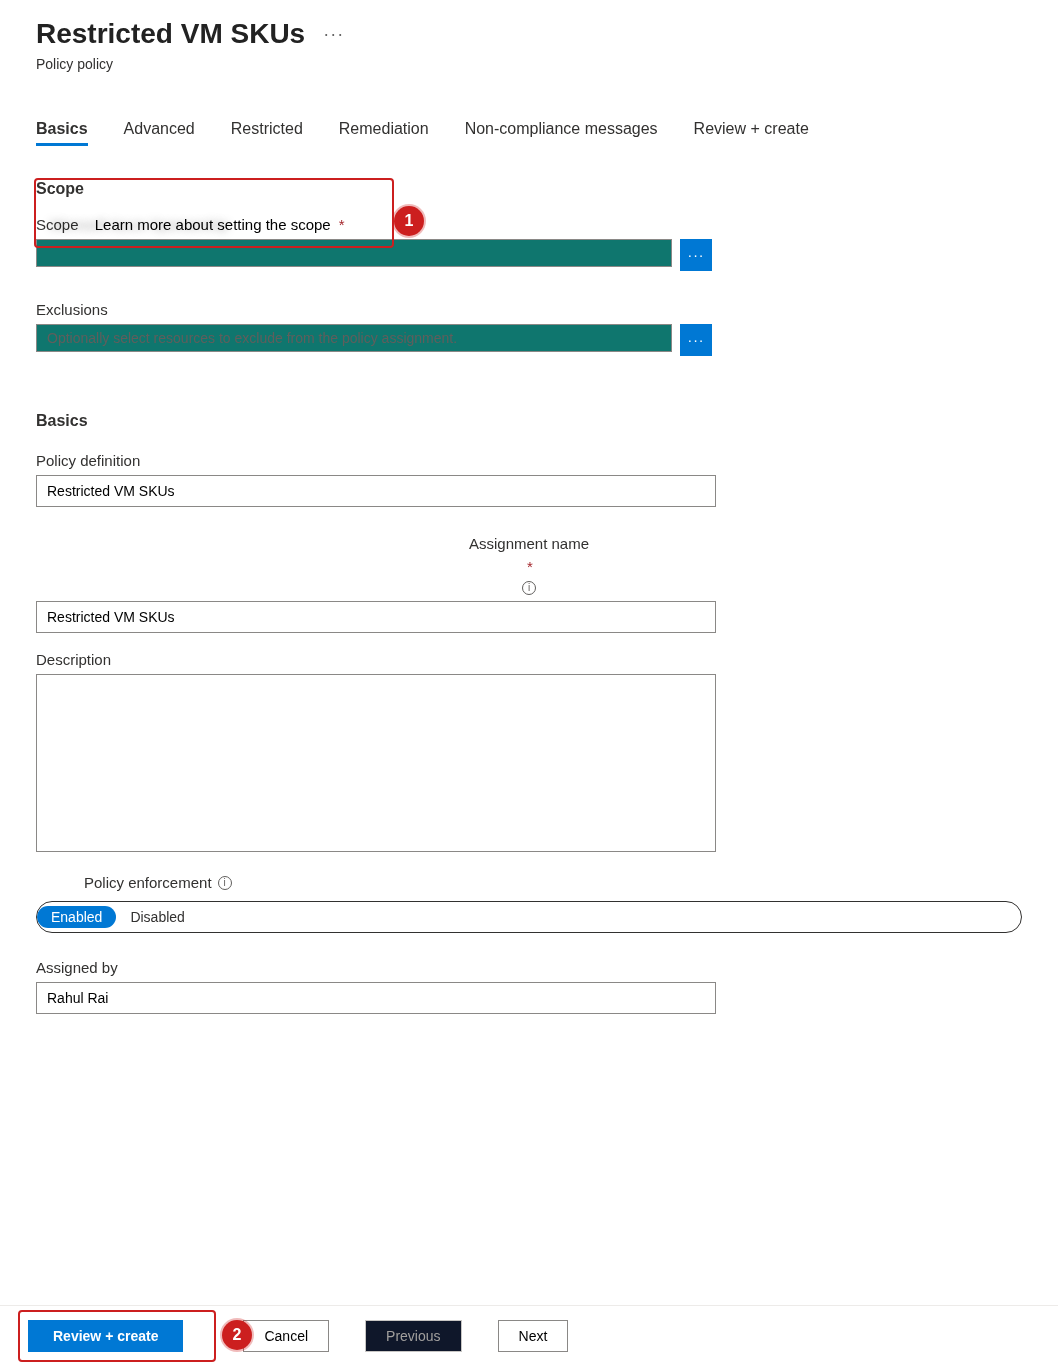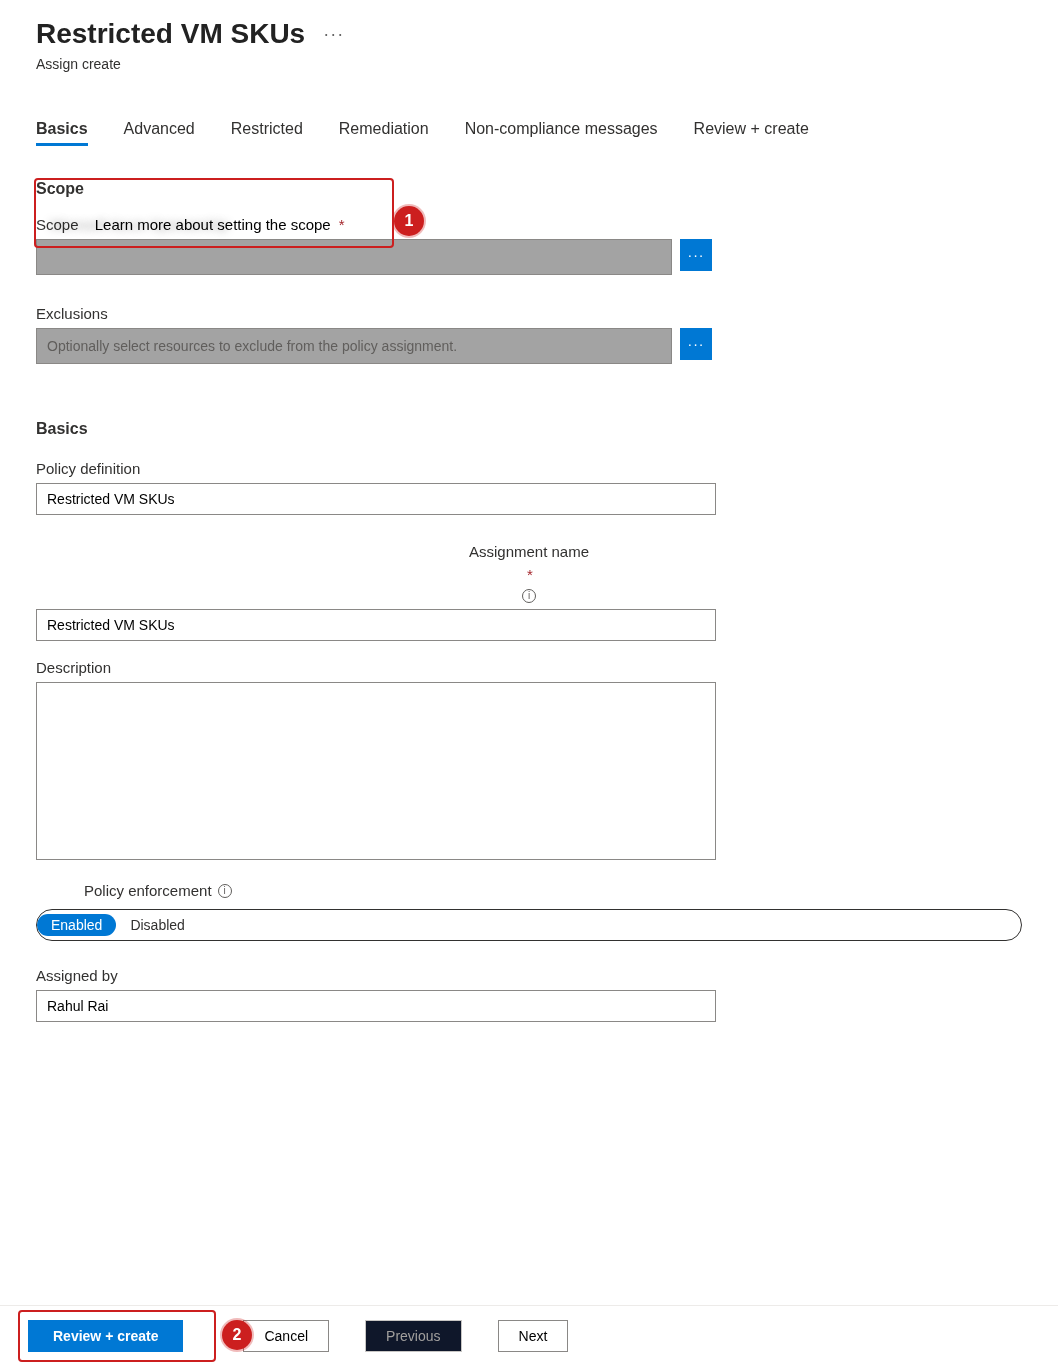--- a/index.html
+++ b/index.html
@@ -12,21 +12,21 @@
     .tabs { display: flex; gap: 36px; margin-top: 48px; border-bottom: none; }
     .tab { font-size: 16px; color: #323130; padding-bottom: 8px; cursor: pointer; position: relative; }
     .tab.active { font-weight: 600; }
     .tab.active::after { content: ''; position: absolute; left: 0; right: 0; bottom: 0; height: 3px; background: #0078d4; }
     .section-heading { font-size: 16px; font-weight: 600; margin-top: 34px; margin-bottom: 4px; }
     .field-label { font-size: 15px; color: #323130; margin-top: 18px; margin-bottom: 6px; display: flex; align-items: center; gap: 6px; }
     .required { color: #a4262c; margin-left: 2px; }
     .link { color: #000000; text-decoration: none; cursor: pointer; }
     .info-icon { width: 14px; height: 14px; display: inline-flex; align-items: center; justify-content: center; border: 1px solid #605e5c; border-radius: 50%; font-size: 10px; color: #605e5c; font-style: normal; line-height: 1; }
     .input-row { display: flex; align-items: stretch; gap: 8px; }
-    .text-input { flex: 0 0 636px; height: 36px; border: 1px solid #8a8886; padding: 0 10px; font-size: 14px; background: #a3a3a3; }
+    .text-input { flex: 0 0 636px; height: 28px; border: 1px solid #8a8886; padding: 0 10px; font-size: 14px; background: #0f766e; }
     .text-input-full { width: 680px; height: 32px; border: 1px solid #8a8886; padding: 0 10px; font-size: 14px; background: #fff; }
     .textarea { width: 680px; height: 178px; border: 1px solid #8a8886; padding: 8px 10px; font-size: 14px; resize: none; }
     .icon-btn { width: 32px; height: 32px; background: #0078d4; border: none; display: flex; align-items: center; justify-content: center; cursor: pointer; }
     .icon-btn-dots { color: #fff; font-size: 14px; line-height: 1; letter-spacing: 1px; }
     .toggle-group { display: inline-flex; border: 1px solid #323130; border-radius: 16px; overflow: hidden; margin-top: 4px; height: 32px; align-items: center; }
     .toggle-option { padding: 3px 14px; font-size: 14px; cursor: pointer; }
     .toggle-option.active { background: #0078d4; color: #fff; border-radius: 14px; }
     .blurred { color: transparent; text-shadow: 0 0 8px rgba(0,0,0,0.35); user-select: none; }
     .redbox { position: absolute; border: 2px solid #cc1f1f; border-radius: 4px; pointer-events: none; }
     .callout { position: absolute; width: 30px; height: 30px; background: #cc1f1f; color: #fff; display: flex; align-items: center; justify-content: center; font-weight: 600; border-radius: 50%; font-size: 16px; box-shadow: 0 0 0 2px rgba(204,31,31,0.3); }
@@ -39,21 +39,21 @@
     .input-placeholder::placeholder { color: #605e5c; }
   </style>
 </head>
 <body>
 
 <div class="page">
   <div class="header-row">
     <h1 class="page-title">Restricted VM SKUs</h1>
     <span class="more-icon">···</span>
   </div>
-  <div class="subtitle">Assign create</div>
+  <div class="subtitle">Policy policy</div>
 
   <div class="tabs">
     <div class="tab active">Basics</div>
     <div class="tab">Advanced</div>
     <div class="tab">Restricted</div>
     <div class="tab">Remediation</div>
     <div class="tab">Non-compliance messages</div>
     <div class="tab">Review + create</div>
   </div>
 

